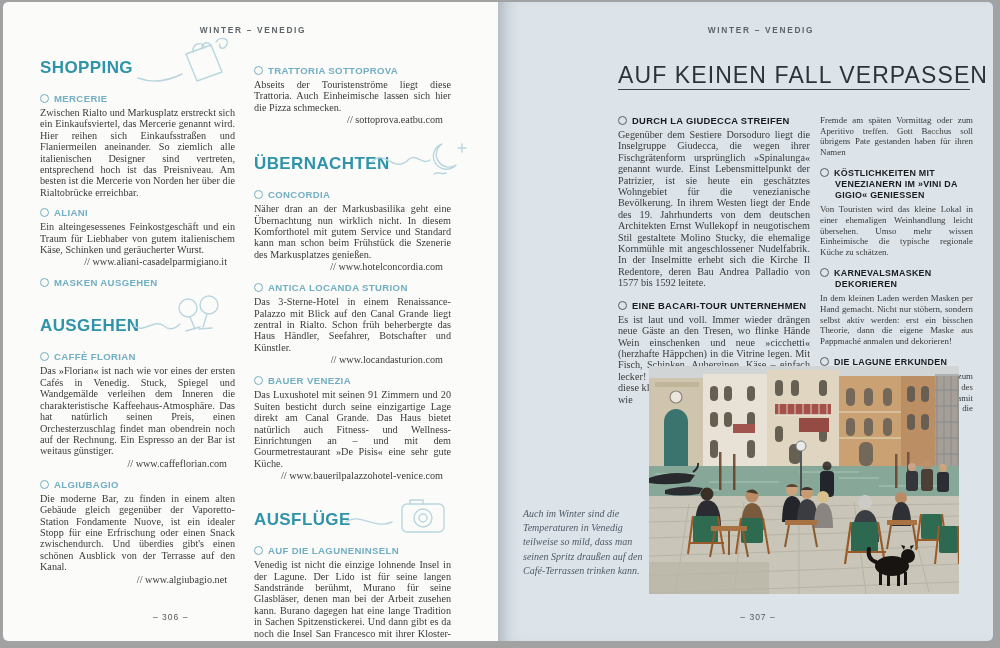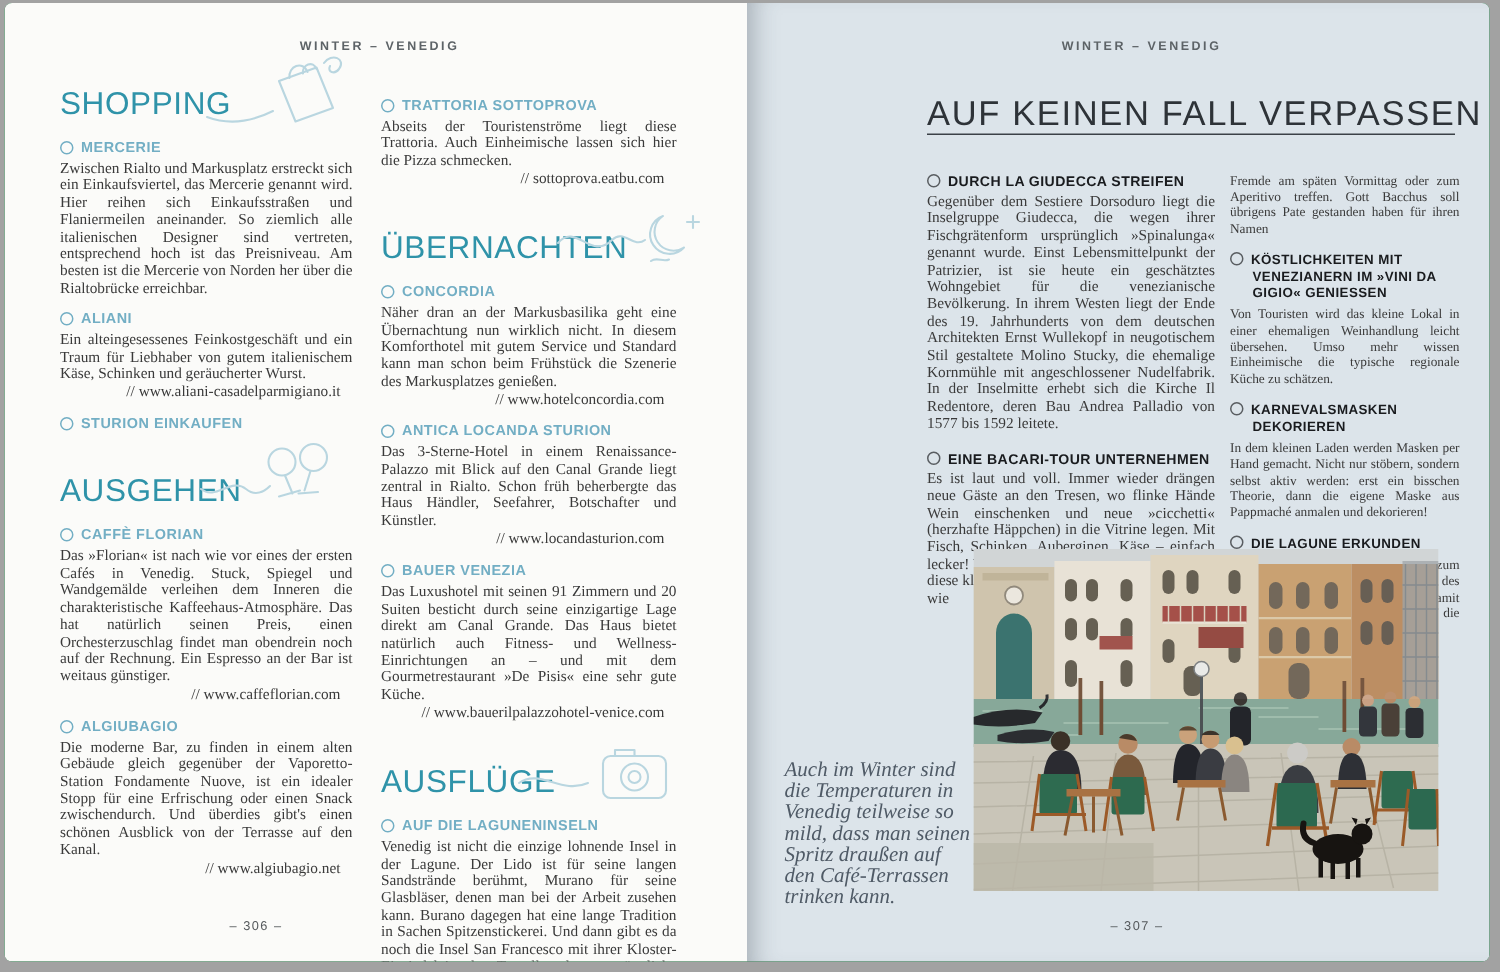--- a/index.html
+++ b/index.html
@@ -1,52 +1,52 @@
 <!DOCTYPE html>
 <html lang="de"><head>
 <meta charset="utf-8">
 <style>
   html,body{margin:0;padding:0;background:#a9a9a9;}
   .frame{position:relative;width:1000px;height:648px;background:#a2a2a2;font-family:"Liberation Sans",sans-serif;overflow:hidden;}
-  .spread{position:absolute;left:3px;top:2px;width:990px;height:639px;background:#15803d;border-radius:5px;overflow:hidden;}
+  .spread{position:absolute;left:3px;top:2px;width:990px;height:639px;background:#3b82f6;border-radius:5px;overflow:hidden;}
   .lpage{position:absolute;left:0;top:0;width:495px;height:100%;background:#fbfbf9;}
   .rpage{position:absolute;left:495px;top:0;width:495px;height:100%;background:#dce4ea;box-shadow:inset 16px 0 18px -13px rgba(60,70,82,.38);}
   .runhead{position:absolute;top:23px;font-size:8.3px;font-weight:bold;letter-spacing:1.7px;color:#5d6367;}
   .runhead.lp{left:0;width:500px;text-align:center;}
   .runhead.rp{left:120px;width:286px;text-align:center;}
   .pagenum{position:absolute;top:610px;font-size:8.5px;color:#55595c;letter-spacing:1px;}
   .pagenum.lp{left:150px;width:160px;}
   .pagenum.rp{left:168px;width:184px;text-align:center;}
 
   .col{position:absolute;top:54px;}
   .lcol1{left:37px;width:195px;}
   .lcol2{left:251px;width:197px;}
 
   .sec-row{position:relative;height:26px;margin-top:28px;}
   .sec-row.first{margin-top:2px;}
-  .sec{font-size:21px;font-weight:normal;color:#2f93a9;letter-spacing:.4px;}
+  .sec{font-size:17px;font-weight:bold;color:#2f93a9;letter-spacing:.4px;}
   .sec-icon{position:absolute;pointer-events:none;}
 
   .etitle{display:flex;align-items:center;gap:5px;font-size:9.6px;font-weight:bold;color:#72aec4;letter-spacing:.35px;margin:9px 0 3px;text-align:right;}
   .etitle .circ{width:7px;height:7px;border:1.2px solid currentColor;border-radius:50%;flex:none;}
   .body{font-family:"Liberation Serif",serif;font-size:10.2px;line-height:11.4px;color:#3a3a3a;text-align:justify;}
   .link{font-family:"Liberation Serif",serif;font-size:10.2px;line-height:13px;color:#3a3a3a;text-align:right;padding-right:8px;}
 
   
   .rtitle-block{position:absolute;left:120px;top:60px;width:352px;border-bottom:1.5px solid #3b4147;}
   .rtitle{font-size:23px;color:#2e3338;letter-spacing:1.1px;font-weight:400;white-space:nowrap;}
   .rcol1{left:120px;top:108px;width:192px;}
   .rcol2{left:322px;top:108px;width:153px;}
   .rcol2 .body{font-size:8.9px;line-height:10.6px;}
   .r-etitle{font-size:9.4px;font-weight:bold;color:#191b1e;letter-spacing:.3px;margin:11px 0 3px;padding-left:15px;text-indent:-15px;line-height:11px;}
   .r-etitle .circ{display:inline-block;width:7px;height:7px;border:1.2px solid #595d61;border-radius:50%;margin-right:5px;vertical-align:-1px;}
   .r-etitle.first{margin-top:5px;}
   .rcol2 .r-etitle{font-size:8.9px;}
   .photo{position:absolute;left:151px;top:364px;width:310px;height:228px;display:block;}
-  .caption{position:absolute;left:25px;top:505px;width:124px;font-family:"Liberation Serif",serif;font-style:italic;font-size:14px;line-height:14.2px;color:#4f5a66;}
+  .caption{position:absolute;left:25px;top:505px;width:124px;font-family:"Liberation Serif",serif;font-style:italic;font-size:10px;line-height:14.2px;color:#4f5a66;}
   svg .ln{fill:none;stroke:#b9d6e0;stroke-width:1.4;stroke-linecap:round;stroke-linejoin:round;}
 </style>
 </head>
 <body>
 
 <div class="frame">
 <div class="spread">
 
   <div class="lpage">
     <div class="runhead lp">WINTER – VENEDIG</div>
@@ -76,21 +76,21 @@
               <span class="circ"></span>
               <span>ALIANI</span>
             </div>
         <div class="body">Ein alteingesessenes Feinkostgeschäft und ein Traum für Liebhaber von gutem italienischem Käse, Schinken und geräucherter Wurst.</div>
         <div class="link">// www.aliani-casadelparmigiano.it</div>
       </div>
 
       <div>
         <div class="etitle">
               <span class="circ"></span>
-              <span>STURION EINKAUFEN</span>
+              <span>MASKEN AUSGEHEN</span>
             </div>
       </div>
 
       <div class="sec-row">
         <span class="sec">AUSGEHEN</span>
         <svg class="sec-icon" style="left:92px;top:-24px" width="95" height="58" viewBox="0 0 95 58">
           <path class="ln" d="M2,34 c10,8 20,-8 30,0 c6,5 12,2 16,-2"></path>
           <circle class="ln" cx="56" cy="16" r="9"></circle>
           <path class="ln" d="M58,25 l5,12 m-9,2 l14,-4"></path>
           <circle class="ln" cx="77" cy="13" r="9"></circle>

